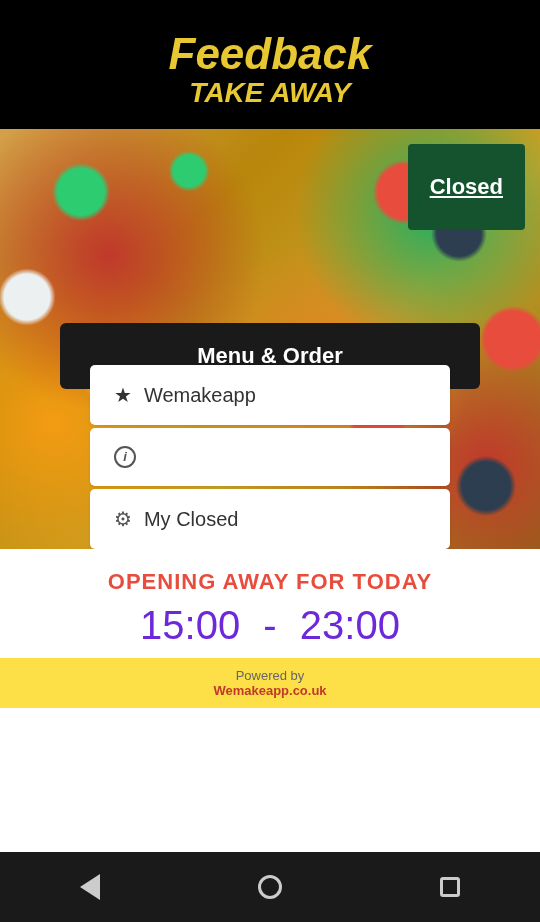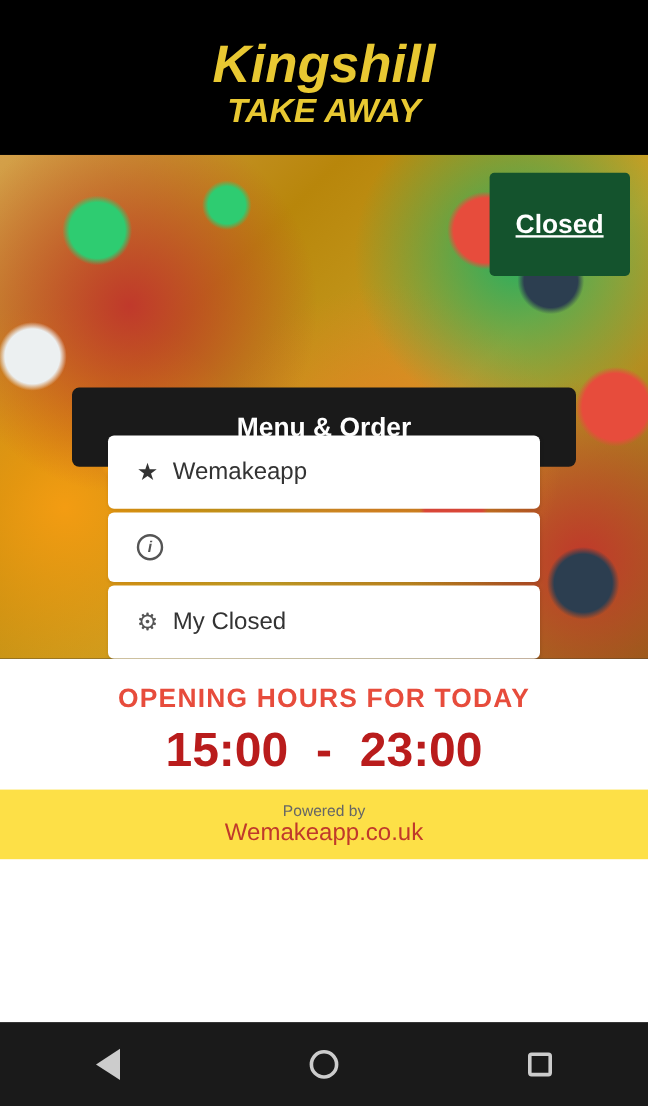--- a/index.html
+++ b/index.html
@@ -129,41 +129,41 @@
 
     .opening-title {
       color: #e74c3c;
       font-size: 22px;
       font-weight: bold;
       letter-spacing: 1px;
       margin-bottom: 8px;
     }
 
     .opening-time {
-      color: #b91c1c;
+      color: #6d28d9;
       font-size: 40px;
-      font-weight: bold;
+      font-weight: normal;
     }
 
     .powered-by-section {
       background: #fde047;
       width: 100%;
       text-align: center;
       padding: 10px;
     }
 
     .powered-by-label {
       font-size: 13px;
       color: #666;
     }
 
     .powered-by-url {
-      font-size: 20px;
+      font-size: 13px;
       color: #c0392b;
-      font-weight: normal;
+      font-weight: bold;
     }
 
     
     .bottom-bar {
       background: #1a1a1a;
       height: 70px;
       display: flex;
       align-items: center;
       justify-content: space-around;
       flex-shrink: 0;
@@ -259,21 +259,21 @@
       font-size: 20px;
       color: #333;
       cursor: pointer;
       box-shadow: 0 1px 3px rgba(0,0,0,0.1);
     }
   </style>
 </head>
 <body>
 
 <div class="header">
-  <div class="header-title">Kingshill</div>
+  <div class="header-title">Feedback</div>
   <div class="header-subtitle">TAKE AWAY</div>
 </div>
 
 <div class="hero">
   <div class="pizza-bg"></div>
 
   <div class="closed-badge">Closed</div>
 
   <button class="menu-order-btn">Menu &amp; Order</button>
 
@@ -290,21 +290,21 @@
 
     <button class="nav-btn-row">
       <span class="gear-icon">⚙</span>
       <span>My Closed</span>
     </button>
   </div>
 </div>
 
 <div class="content">
   <div class="opening-hours">
-    <div class="opening-title">OPENING HOURS FOR TODAY</div>
+    <div class="opening-title">OPENING AWAY FOR TODAY</div>
     <div class="opening-time">
       <span>15:00</span>
       <span style="margin: 0 12px;">-</span>
       <span>23:00</span>
     </div>
   </div>
 
   <div class="powered-by-section">
     <div class="powered-by-label">Powered by</div>
     <div class="powered-by-url">Wemakeapp.co.uk</div>

